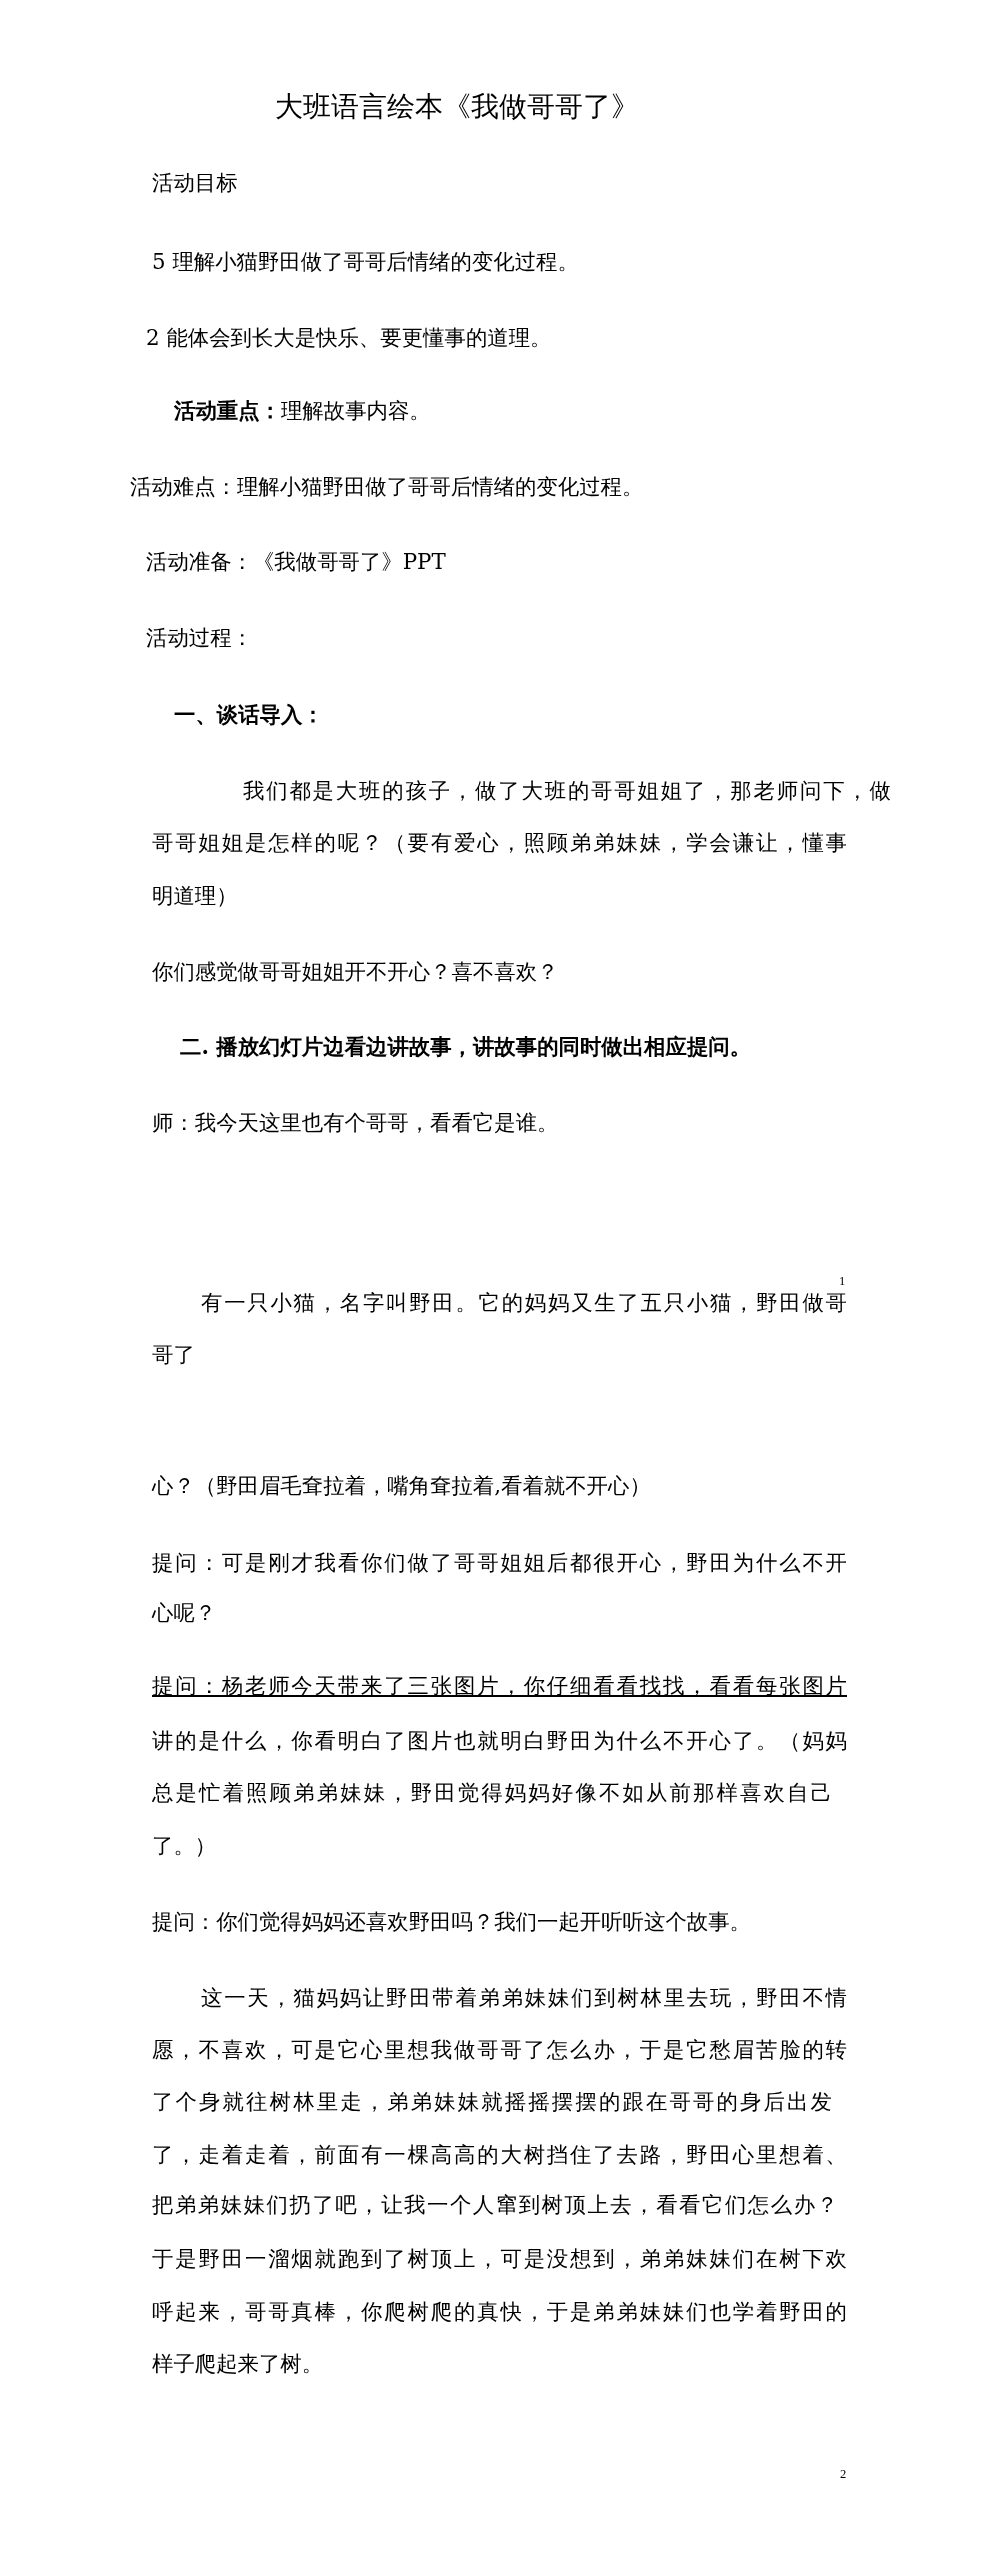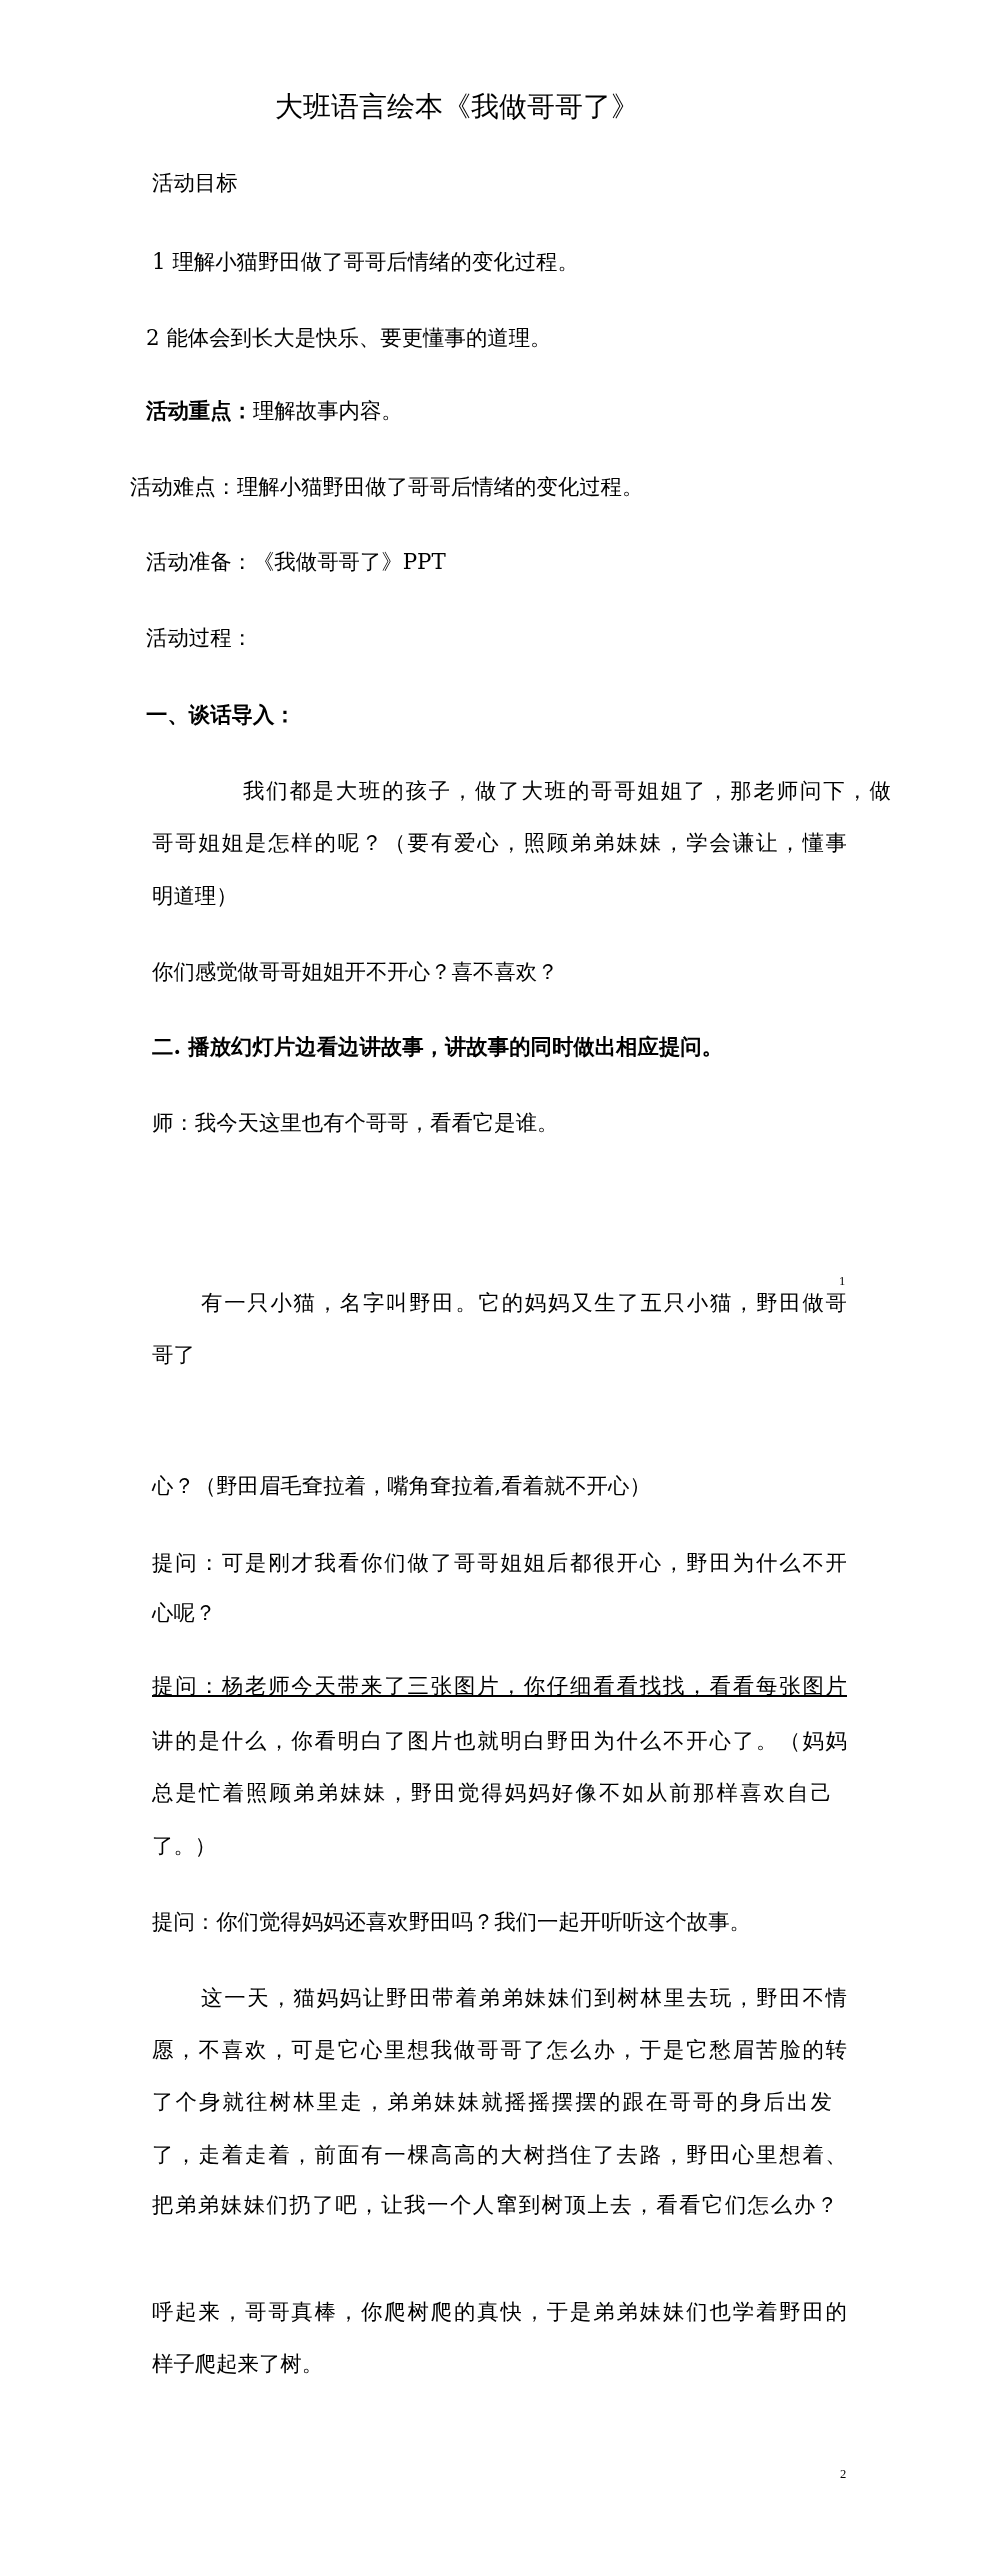--- a/index.html
+++ b/index.html
@@ -1,34 +1,34 @@
 <!DOCTYPE html>
 <html style="font-size:10px"><head>
 <meta charset="utf-8">
 <style>
   html, body { margin: 0; padding: 0; background: #ffffff; }
   body { width: 999px; height: 2576px; position: relative; overflow: hidden;
          font-family: "DejaVu Serif", "Liberation Serif", serif; color: #000; }
   .page { position: absolute; left: 0; top: 0; width: 999px; height: 2576px; background: #fff; }
   .ln { position: absolute; left: 152px; white-space: nowrap; font-size: 21.4px; line-height: 25px; height: 25px; }
   .full { width: 695px; text-align: justify; text-align-last: justify; }
-  .b { font-weight: bold; }
+  .b { font-weight: bold; margin-left: 28px; }
   .title { position: absolute; left: 275px; top: 93px; width: 293px; font-size: 28px; line-height: 28px;
            white-space: nowrap; text-align: justify; text-align-last: justify; }
   .pgnum { position: absolute; font-size: 12.6px; line-height: 14px; font-family: "Liberation Serif", serif; }
 </style>
 </head>
 <body>
 
 <div class="page">
 
   <div class="title">大班语言绘本《我做哥哥了》</div>
 
   <div class="ln" style="top:170px;">活动目标</div>
-  <div class="ln" style="top:249px;">1 理解小猫野田做了哥哥后情绪的变化过程。</div>
+  <div class="ln" style="top:249px;">5 理解小猫野田做了哥哥后情绪的变化过程。</div>
   <div class="ln" style="top:325px;left:146px;">2 能体会到长大是快乐、要更懂事的道理。</div>
 
   <div class="ln" style="top:398px;left:146px;">
     <span class="b">活动重点：</span><span>理解故事内容。</span>
   </div>
   <div class="ln" style="top:474px;left:130px;">
     <span>活动难点：</span><span>理解小猫野田做了哥哥后情绪的变化过程。</span>
   </div>
   <div class="ln" style="top:549px;left:146px;">
     <span>活动准备：</span><span>《我做哥哥了》PPT</span>
@@ -59,18 +59,19 @@
   <div class="ln full" style="top:1780px;width:680px;">总是忙着照顾弟弟妹妹，野田觉得妈妈好像不如从前那样喜欢自己</div>
   <div class="ln" style="top:1833px;">了。）</div>
 
   <div class="ln" style="top:1909px;">提问：你们觉得妈妈还喜欢野田吗？我们一起开听听这个故事。</div>
 
   <div class="ln full" style="top:1985px;left:201px;width:646px;">这一天，猫妈妈让野田带着弟弟妹妹们到树林里去玩，野田不情</div>
   <div class="ln full" style="top:2037px;">愿，不喜欢，可是它心里想我做哥哥了怎么办，于是它愁眉苦脸的转</div>
   <div class="ln full" style="top:2089px;width:680px;">了个身就往树林里走，弟弟妹妹就摇摇摆摆的跟在哥哥的身后出发</div>
   <div class="ln full" style="top:2142px;">了，走着走着，前面有一棵高高的大树挡住了去路，野田心里想着、</div>
   <div class="ln full" style="top:2192px;width:686px;">把弟弟妹妹们扔了吧，让我一个人窜到树顶上去，看看它们怎么办？</div>
+  <div class="ln full" style="top:2246px;">于是野田一溜烟就跑到了树顶上，可是没想到，弟弟妹妹们在树下欢</div>
   <div class="ln full" style="top:2299px;">呼起来，哥哥真棒，你爬树爬的真快，于是弟弟妹妹们也学着野田的</div>
   <div class="ln" style="top:2351px;">样子爬起来了树。</div>
 
   <div class="pgnum" style="left:840px;top:2467px;">2</div>
 </div>
 
 
 </body></html>

